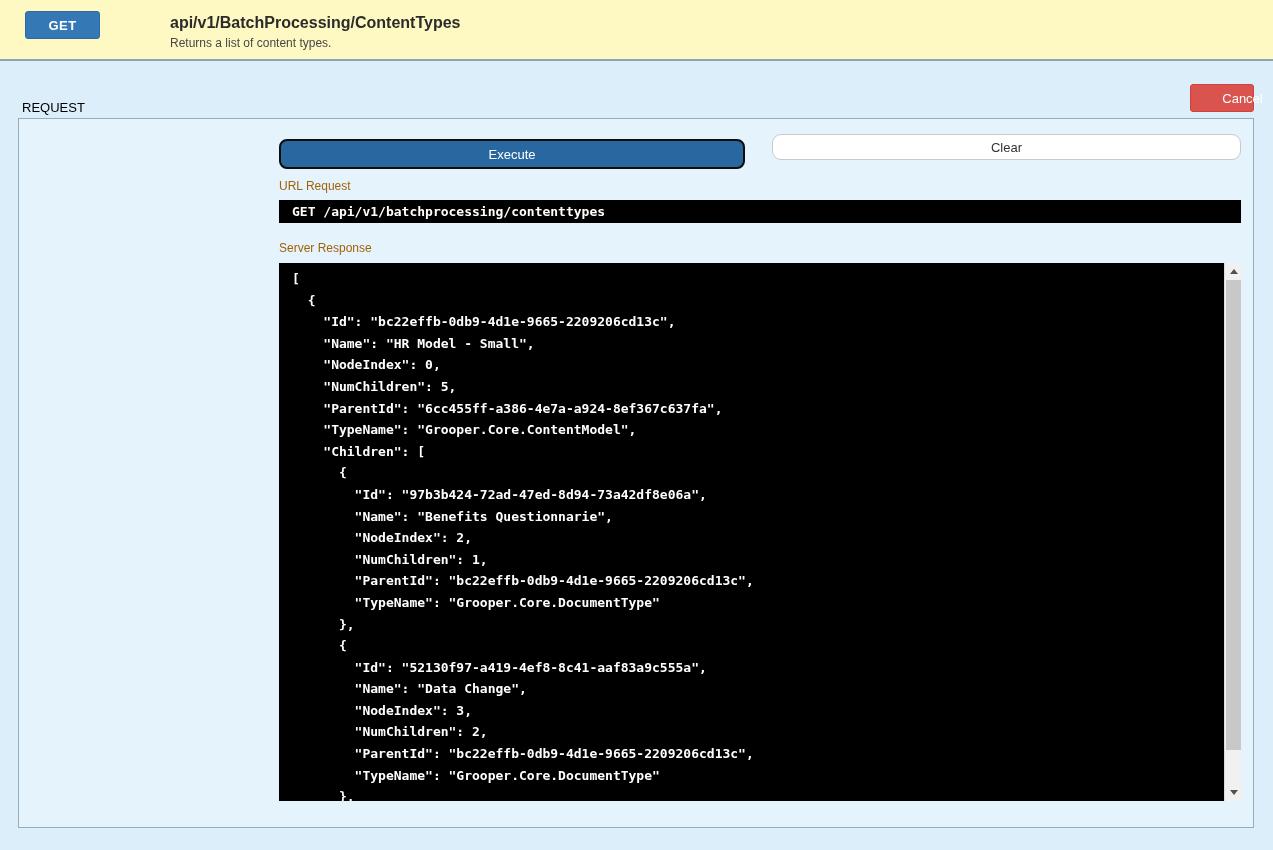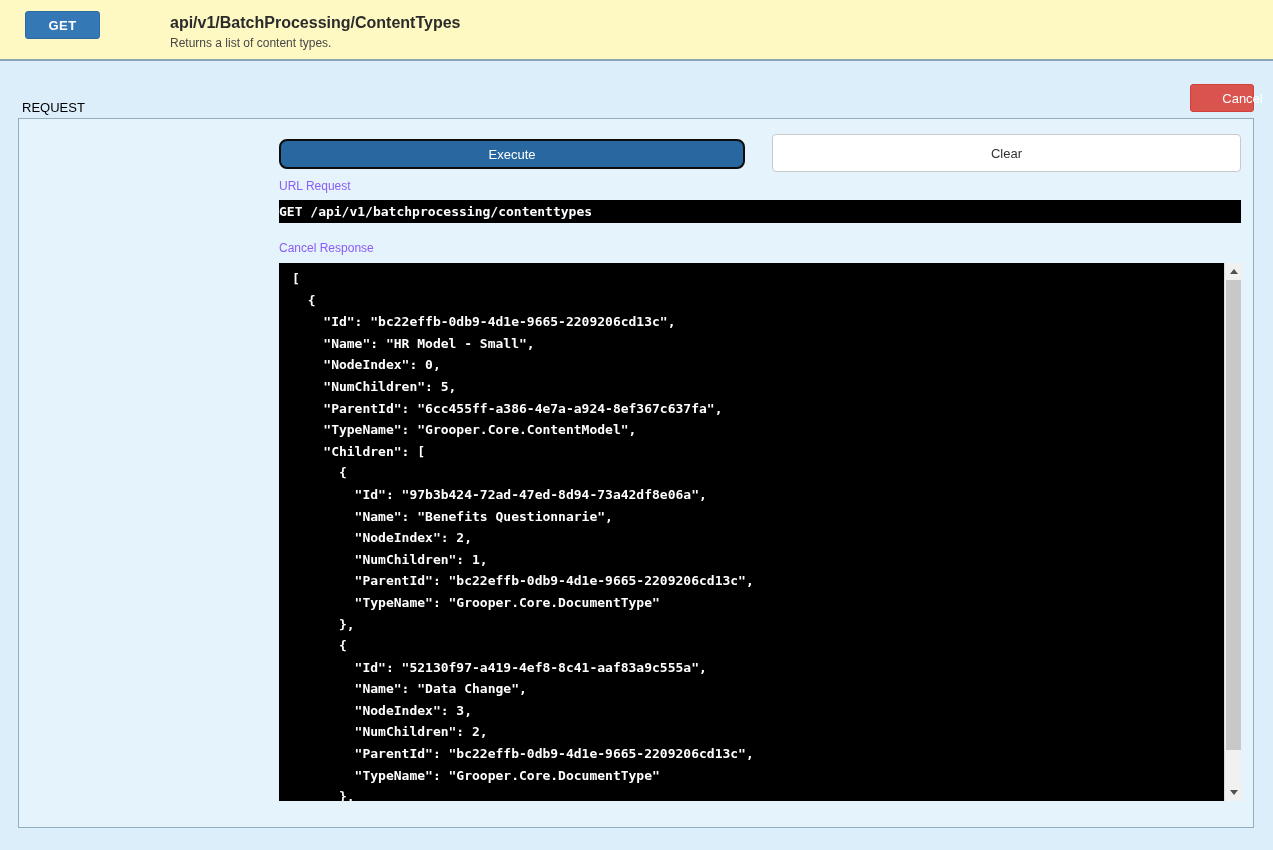--- a/index.html
+++ b/index.html
@@ -89,48 +89,49 @@
     border: 2px solid #0c0c0c;
     border-radius: 8px;
     color: #ffffff;
     font-size: 13px;
     display: flex; align-items: center; justify-content: center;
     cursor: pointer;
   }
   .clear-btn {
     position: absolute;
     left: 753px; top: 15px;
-    width: 469px; height: 38px;
+    width: 469px; height: 26px;
     background: #ffffff;
     border: 1px solid #c9c9c9;
-    border-radius: 4px;
+    border-radius: 9px;
     color: #333333;
     font-size: 13px;
     display: flex; align-items: center; justify-content: center;
     cursor: pointer;
   }
   .field-label {
     position: absolute;
     left: 260px;
     font-size: 12px;
-    color: #8b5cf6;
+    color: #a16207;
   }
   .url-request-label { top: 60px; }
   .server-response-label { top: 122px; }
 
   .url-bar {
     position: absolute;
     left: 260px; top: 81px;
     width: 962px; height: 23px;
     background: var(--console-bg, #000000);
     color: #ffffff;
     font-family: "DejaVu Sans Mono", monospace;
     font-size: 13px;
     font-weight: bold;
     line-height: 23px;
+    padding-left: 13px;
     white-space: pre;
     overflow: hidden;
   }
 
   
   .console {
     position: absolute;
     left: 260px; top: 144px;
     width: 962px; height: 538px;
     background: var(--console-bg, #000000);
@@ -199,21 +200,21 @@
   <div class="cancel-btn">Cancel</div>
 
   <div class="request-panel">
 
     <div class="execute-btn">Execute</div>
     <div class="clear-btn">Clear</div>
 
     <div class="field-label url-request-label">URL Request</div>
     <div class="url-bar">GET /api/v1/batchprocessing/contenttypes</div>
 
-    <div class="field-label server-response-label">Cancel Response</div>
+    <div class="field-label server-response-label">Server Response</div>
 
     <div class="console">
       <pre>[
   {
     "Id": "bc22effb-0db9-4d1e-9665-2209206cd13c",
     "Name": "HR Model - Small",
     "NodeIndex": 0,
     "NumChildren": 5,
     "ParentId": "6cc455ff-a386-4e7a-a924-8ef367c637fa",
     "TypeName": "Grooper.Core.ContentModel",

